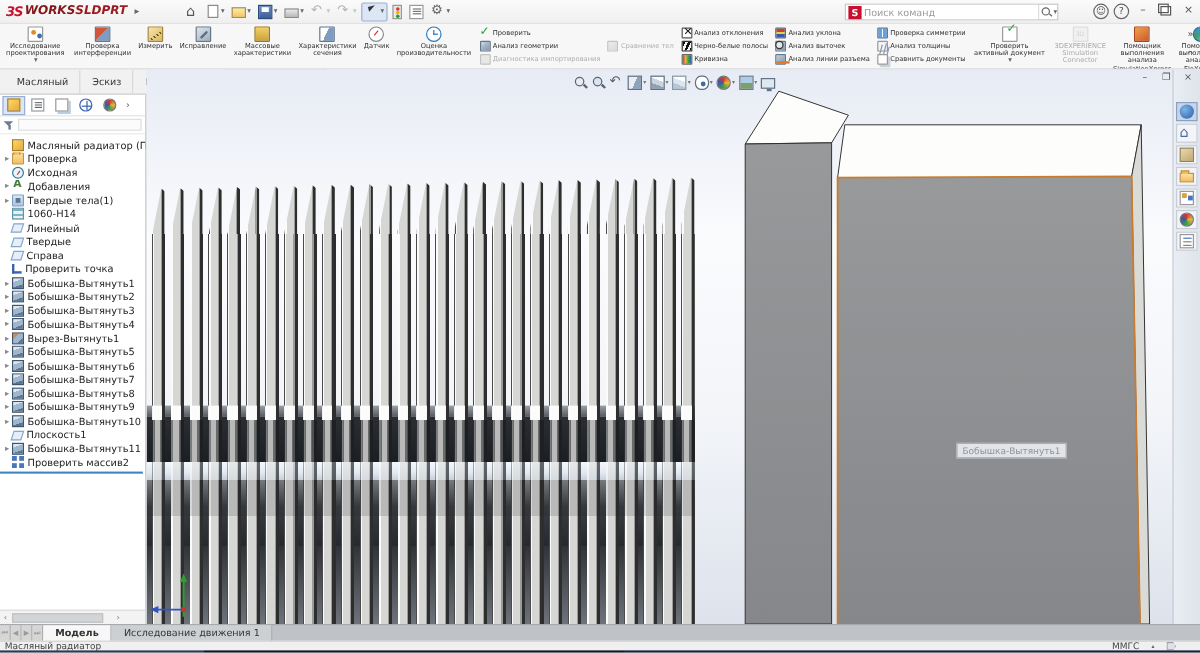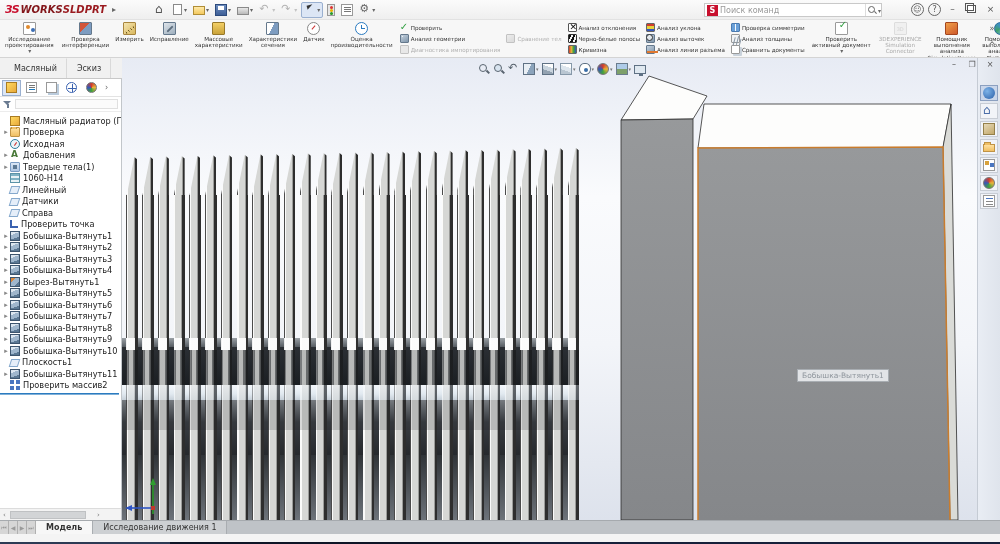--- a/index.html
+++ b/index.html
@@ -603,21 +603,21 @@
           <span class="tlabel">1060-H14</span>
         </div>
         <div class="trow">
           <span class="texp"></span>
           <span class="ti ti-plane"></span>
           <span class="tlabel">Линейный</span>
         </div>
         <div class="trow">
           <span class="texp"></span>
           <span class="ti ti-plane"></span>
-          <span class="tlabel">Датчики</span>
+          <span class="tlabel">Твердые</span>
         </div>
         <div class="trow">
           <span class="texp"></span>
           <span class="ti ti-plane"></span>
           <span class="tlabel">Справа</span>
         </div>
         <div class="trow">
           <span class="texp"></span>
           <span class="ti ti-origin"></span>
           <span class="tlabel">Проверить точка</span>
@@ -726,14 +726,22 @@
     </div>
 
   <div id="modeltabs">
       <span class="mt-nav">⏮</span>
       <span class="mt-nav">◀</span>
       <span class="mt-nav">▶</span>
       <span class="mt-nav">⏭</span>
       <span class="mtab active">Модель</span>
       <span class="mtab">Исследование движения 1</span>
     </div>
+  <div id="statusbar">
+    <span id="status-left">Масляный радиатор</span>
+    <span id="status-right">
+      <span>ММГС</span>
+      <span id="units-caret">▴</span>
+      <span class="tag-ic"></span>
+    </span>
+  </div>
   <div id="navy"></div>
 </div>
 
 </body></html>

